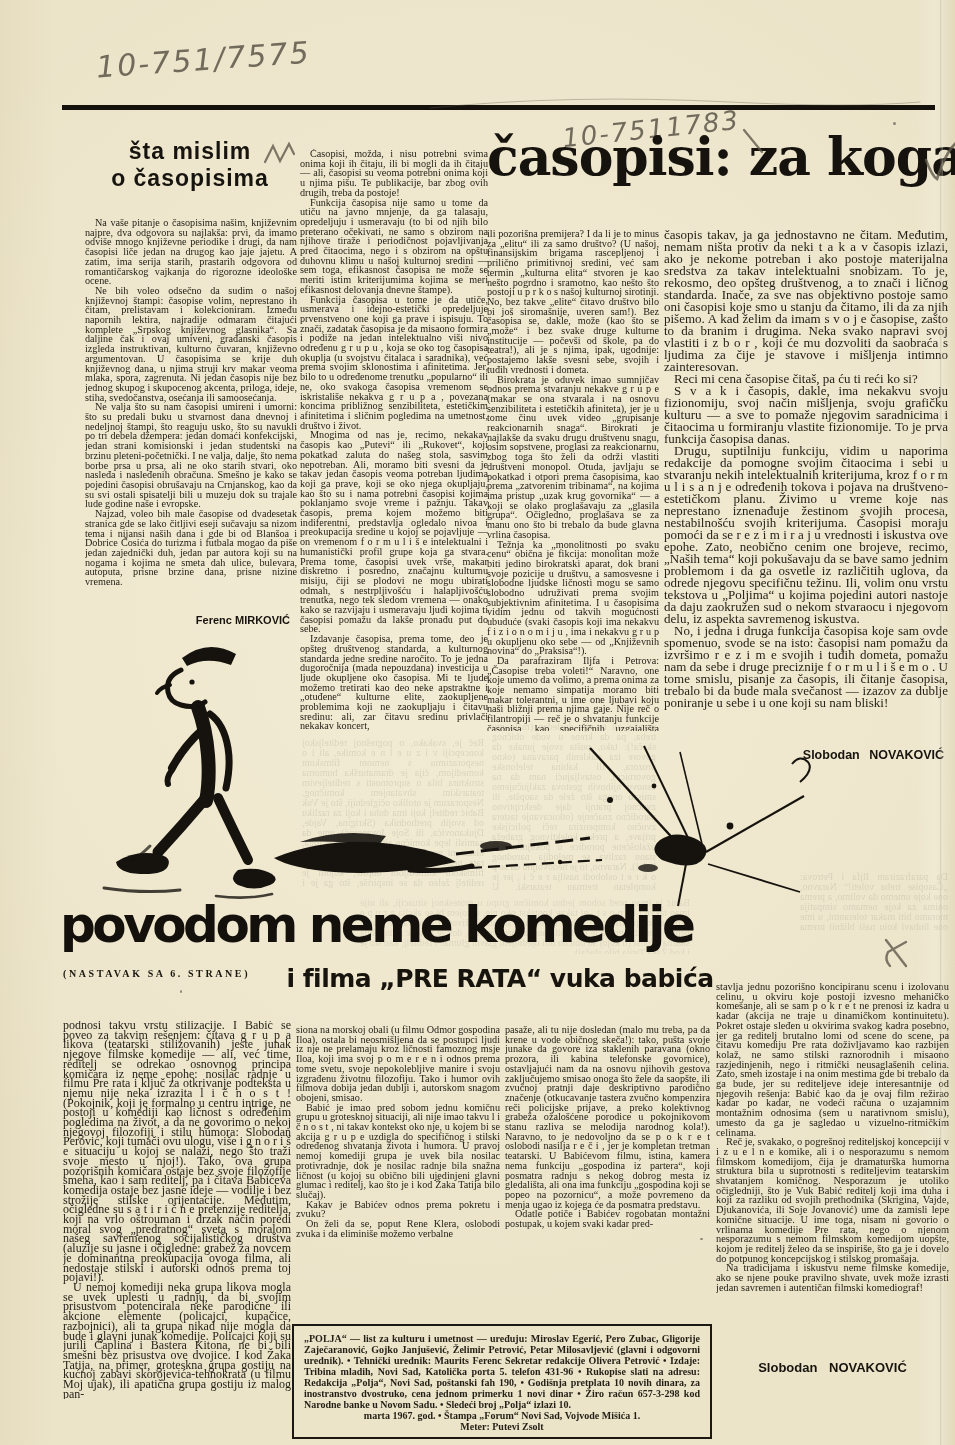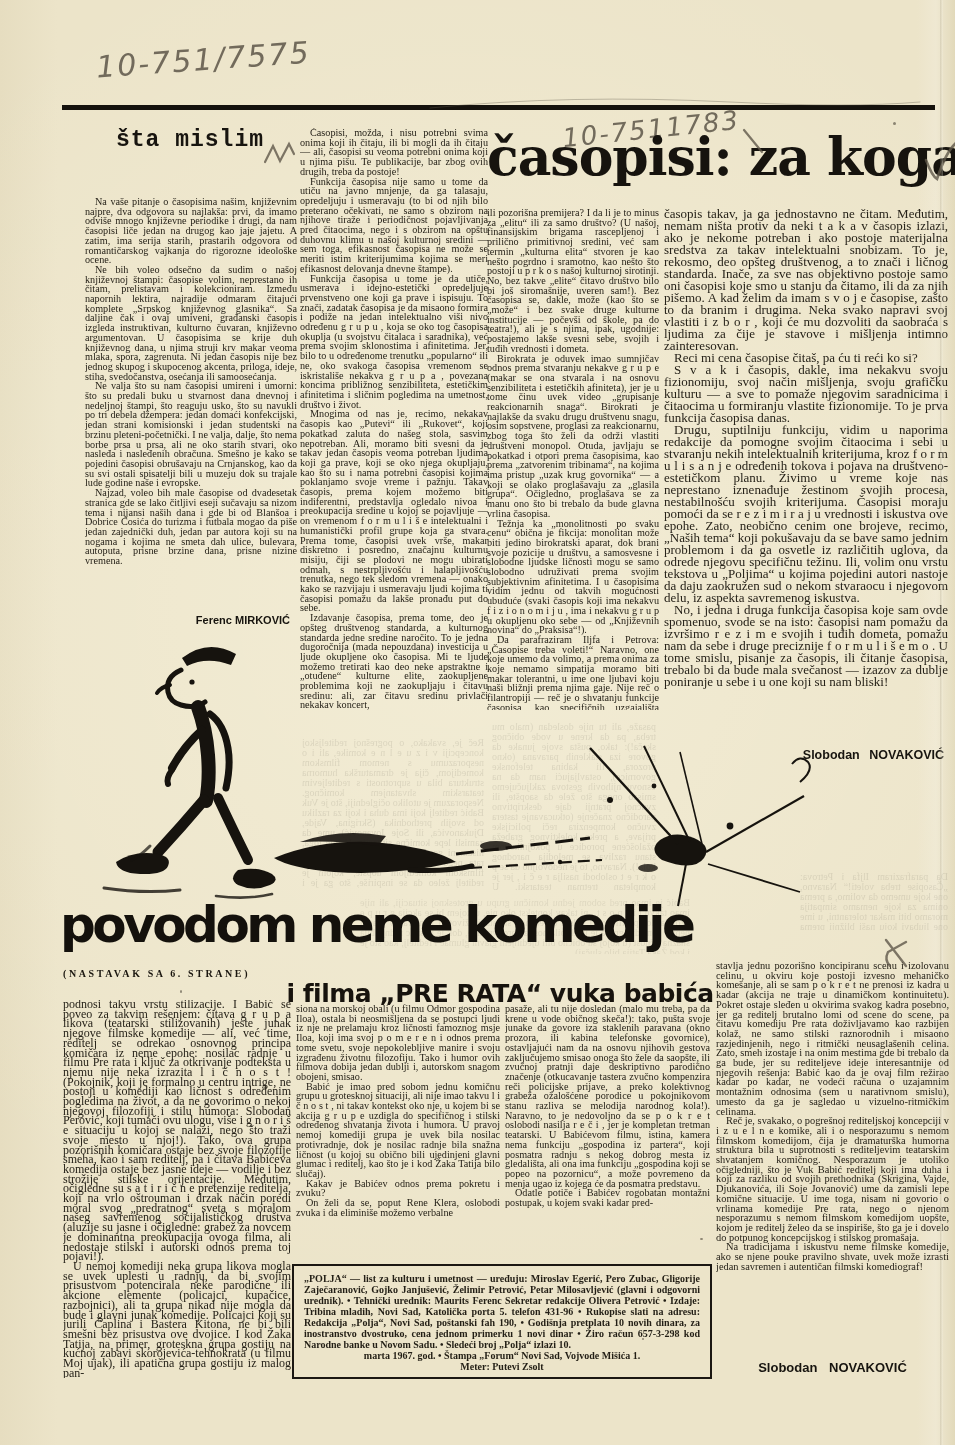--- a/index.html
+++ b/index.html
@@ -16,21 +16,21 @@
   
   .hw{font-family:"DejaVu Sans", sans-serif;font-style:italic;color:rgba(92,85,72,.85);
       letter-spacing:2px;font-weight:400;}
   
   .kicker{font-family:"Liberation Sans", sans-serif;font-weight:700;font-size:25px;
       letter-spacing:.4px;color:#17140f;white-space:nowrap;}
   .rule{background:#15120d;}
   
   .ltitle{font-family:"Liberation Sans", sans-serif;font-weight:700;font-size:23px;
       line-height:27px;text-align:center;color:#17140f;letter-spacing:1px;}
-  .col{ text-align:justify; overflow:hidden; }
+  .col{ text-align:justify; overflow:hidden;margin-top:21px; }
   .col p{margin:0;text-indent:10px;}
   .col p.noind{text-indent:0;}
   .body-sm{font-size:10.2px;line-height:9.7px;}
   .body-lg{font-size:13px;line-height:12px;}
   .sig{font-family:"Liberation Sans", sans-serif;font-weight:700;color:#17140f;}
   
   .headline1{font-family:"DejaVu Serif", serif;font-weight:700;font-size:52px;
       letter-spacing:-1px;color:#16130e;white-space:nowrap;}
   
   .headline2{font-family:"DejaVu Sans", sans-serif;font-weight:700;font-size:50px;
@@ -54,22 +54,23 @@
 </style>
 </head>
 <body>
 
 <div class="page">
 
   <div class="abs hw" style="left:96px;top:42px;font-size:30px;transform:rotate(-4deg);">10-751/7575</div>
 
   <div class="abs rule" style="left:62px;top:105px;width:873px;height:5px;"></div>
 
-  <div class="abs ltitle" style="left:85px;top:127px;width:210px;font-family:Liberation Mono, monospace;">
+  <div class="abs ltitle" style="left:85px;top:138px;width:210px;">
     <div>šta mislim</div>
+    <div>o časopisima</div>
   </div>
 
   <div class="abs col body-sm" style="left:85px;top:197px;width:212px;height:414px;">
     <p>Na vaše pitanje o časopisima našim, književnim najpre, dva odgovora su najlakša: prvi, da imamo odviše mnogo književne periodike i drugi, da nam časopisi liče jedan na drugog kao jaje jajetu. A zatim, ima serija starih, prastarih odgovora od romantičarskog vajkanja do rigorozne ideološke ocene.</p>
     <p>Ne bih voleo odsečno da sudim o našoj književnoj štampi: časopise volim, neprestano ih čitam, prelistavam i kolekcioniram. Između napornih lektira, najradije odmaram čitajući komplete „Srpskog književnog glasnika“. Sa daljine čak i ovaj umiveni, građanski časopis izgleda instruktivan, kulturno čuvaran, književno argumentovan. U časopisima se krije duh književnog dana, u njima struji krv makar veoma mlaka, spora, zagrenuta. Ni jedan časopis nije bez jednog skupog i skupocenog akcenta, priloga, ideje, stiha, svedočanstva, osećanja ili samoosećanja.</p>
     <p>Ne valja što su nam časopisi umireni i umorni: što su predali buku u stvarnost dana dnevnoj i nedeljnoj štampi, što reaguju usko, što su navukli po tri debela džempera: jedan domaći konfekcijski, jedan strani komisionski i jedan studentski na brzinu pleteni-početnički. I ne valja, dalje, što nema borbe prsa u prsa, ali ne oko starih stvari, oko nasleđa i nasleđenih obračuna. Smešno je kako se pojedini časopisi obrušavaju na Crnjanskog, kao da su svi ostali spisatelji bili u muzeju dok su trajale lude godine naše i evropske.</p>
     <p>Najzad, voleo bih male časopise od dvadesetak stranica gde se lako čitljivi eseji sučavaju sa nizom tema i nijansi naših dana i gde bi od Blanšoa i Dobrice Ćosića do turizma i futbala mogao da piše jedan zajednički duh, jedan par autora koji su na nogama i kojima ne smeta dah ulice, bulevara, autoputa, prisne brzine dana, prisne nizine vremena.</p>
   </div>
   <div class="abs sig" style="left:85px;top:614px;width:205px;text-align:right;font-size:11px;">Ferenc MIRKOVIĆ</div>
 
@@ -148,21 +149,21 @@
       <circle cx="470" cy="84" r="3.4" stroke="none"></circle>
       <circle cx="300" cy="120" r="2.2" stroke="none"></circle>
       <ellipse cx="388" cy="126" rx="10" ry="4" stroke="none" opacity=".8"></ellipse>
     </g>
   </svg>
 
   <div class="abs headline2" style="left:60px;top:896px;">povodom neme komedije</div>
 
   <div class="abs contnote" style="left:63px;top:968px;">(NASTAVAK SA 6. STRANE)</div>
 
-  <div class="abs subhead" style="left:280px;top:964px;width:440px;margin-top:15px;">i filma „PRE RATA“ vuka babića</div>
+  <div class="abs subhead" style="left:280px;top:964px;width:440px;">i filma „PRE RATA“ vuka babića</div>
 
   <div class="abs col body-sm" style="left:63px;top:1000px;width:228px;height:378px;font-size:12px;">
     <p class="noind">podnosi takvu vrstu stilizacije. I Babić se poveo za takvim rešenjem: čitava g r u p a likova (teatarski stilizovanih) jeste junak njegove filmske komedije — ali, već time, reditelj se odrekao osnovnog principa komičara iz neme epohe: nosilac radnje u filmu Pre rata i ključ za otkrivanje podteksta u njemu nije neka izrazita l i č n o s t ! (Pokojnik, koji je formalno u centru intrige, ne postoji u komediji kao ličnost s određenim pogledima na život, a da ne govorimo o nekoj njegovoj filozofiji i stilu humora: Slobodan Perović, koji tumači ovu ulogu, više i g n o r i š e situaciju u kojoj se nalazi, nego što traži svoje mesto u njoj!). Tako, ova grupa pozorišnih komičara ostaje bez svoje filozofije smeha, kao i sam reditelj, pa i čitava Babićeva komedija ostaje bez jasne ideje — vodilje i bez strožije stilske orijentacije. Međutim, očigledne su s a t i r i č n e pretenzije reditelja, koji na vrlo oštrouman i drzak način poredi moral svog „predratnog“ sveta s moralom našeg savremenog socijalističkog društva (aluzije su jasne i očigledne: grabež za novcem je dominantna preokupacija ovoga filma, ali nedostaje stilski i autorski odnos prema toj pojavi!).</p>
     <p>U nemoj komediji neka grupa likova mogla se uvek uplesti u radnju, da bi svojim prisustvom potencirala neke parodične ili akcione elemente (policajci, kupačice, razbojnici), ali ta grupa nikad nije mogla da bude i glavni junak komedije. Policajci koji su jurili Čaplina i Bastera Kitona, ne bi bili smešni bez prisustva ove dvojice. I kod Žaka Tatija, na primer, groteskna grupa gostiju na kućnoj zabavi skorojevića-tehnokrata (u filmu Moj ujak), ili apatična grupa gostiju iz malog pan-</p>
   </div>
 
   <div class="abs col body-sm" style="left:296px;top:1004px;width:204px;height:256px;">
     <p class="noind">siona na morskoj obali (u filmu Odmor gospodina Iloa), ostala bi neosmišljena da se postupci ljudi iz nje ne prelamaju kroz ličnosti famoznog msje Iloa, koji ima svoj p o m e r e n i odnos prema tome svetu, svoje nepokolebljive manire i svoju izgrađenu životnu filozofiju. Tako i humor ovih filmova dobija jedan dublji i, autorskom snagom obojeni, smisao.</p>
     <p>Babić je imao pred sobom jednu komičnu grupu u grotesknoj situaciji, ali nije imao takvu l i č n o s t , ni takav kontekst oko nje, u kojem bi se akcija g r u p e uzdigla do specifičnog i stilski određenog shvatanja života i humora. U pravoj nemoj komediji grupa je uvek bila nosilac protivradnje, dok je nosilac radnje bila snažna ličnost (u kojoj su obično bili ujedinjeni glavni glumac i reditelj, kao što je i kod Žaka Tatija bilo slučaj).</p>
     <p>Kakav je Babićev odnos prema pokretu i zvuku?</p>
@@ -174,21 +175,21 @@
     <p>Odatle potiče i Babićev rogobatan montažni postupak, u kojem svaki kadar pred-</p>
   </div>
 
   <div class="abs col body-sm" style="left:716px;top:961px;width:233px;height:392px;font-size:10.4px;">
     <p class="noind">stavlja jednu pozorišno koncipiranu scenu i izolovanu celinu, u okviru koje postoji izvesno mehaničko komešanje, ali se sam p o k r e t ne prenosi iz kadra u kadar (akcija ne traje u dinamičkom kontinuitetu). Pokret ostaje sleđen u okvirima svakog kadra posebno, jer ga reditelj brutalno lomi od scene do scene, pa čitavu komediju Pre rata doživljavamo kao razbijen kolaž, ne samo stilski raznorodnih i misaono razjedinjenih, nego i ritmički neusaglašenih celina. Zato, smeh izostaje i na onim mestima gde bi trebalo da ga bude, jer su rediteljeve ideje interesantnije od njegovih rešenja: Babić kao da je ovaj film režirao kadar po kadar, ne vodeći računa o uzajamnim montažnim odnosima (sem u narativnom smislu), umesto da ga je sagledao u vizuelno-ritmičkim celinama.</p>
     <p>Reč je, svakako, o pogrešnoj rediteljskoj koncepciji v i z u e l n e komike, ali i o nesporazumu s nemom filmskom komedijom, čija je dramaturška humorna struktura bila u suprotnosti s rediteljevim teatarskim shvatanjem komičnog. Nesporazum je utoliko očigledniji, što je Vuk Babić reditelj koji ima duha i koji za razliku od svojih prethodnika (Skrigina, Vajde, Djukanovića, ili Soje Jovanović) ume da zamisli lepe komične situacije. U ime toga, nisam ni govorio o vrlinama komedije Pre rata, nego o njenom nesporazumu s nemom filmskom komedijom uopšte, kojom je reditelj želeo da se inspiriše, što ga je i dovelo do potpunog koncepcijskog i stilskog promašaja.</p>
     <p>Na tradicijama i iskustvu neme filmske komedije, ako se njene pouke pravilno shvate, uvek može izrasti jedan savremen i autentičan filmski komediograf!</p>
   </div>
   <div class="abs sig" style="left:716px;top:1360px;width:233px;text-align:center;font-size:13px;word-spacing:8px;">Slobodan NOVAKOVIĆ</div>
 
-  <div class="abs imprbox" style="left:292px;top:1264px;width:396px;">
+  <div class="abs imprbox" style="left:292px;top:1324px;width:396px;">
     <p class="just">„POLJA“ — list za kulturu i umetnost — uređuju: Miroslav Egerić, Pero Zubac, Gligorije Zaječaranović, Gojko Janjušević, Želimir Petrović, Petar Milosavljević (glavni i odgovorni urednik). • Tehnički urednik: Maurits Ferenc   Sekretar redakcije Olivera Petrović • Izdaje: Tribina mladih, Novi Sad, Katolička porta 5. telefon 431-96 • Rukopise slati na adresu: Redakcija „Polja“, Novi Sad, poštanski fah 190, • Godišnja pretplata 10 novih dinara, za inostranstvo dvostruko, cena jednom primerku 1 novi dinar • Žiro račun 657-3-298 kod Narodne banke u Novom Sadu. • Sledeći broj „Polja“ izlazi 10.</p>
     <p class="cent">marta 1967. god. • Štampa „Forum“ Novi Sad, Vojvode Mišića 1.</p>
     <p class="cent">Meter: Putevi Zsolt</p>
   </div>
 
   <svg class="abs" style="left:0;top:0;pointer-events:none;" width="955" height="1445" viewBox="0 0 955 1445">
     <g fill="none" stroke="rgba(95,88,74,.8)" stroke-linecap="round">
       <path d="M430,108 q140,-14 300,-6 q120,6 190,0" stroke-width="1" opacity=".45"></path>
       <path d="M926,160 q6,16 11,19 q9,-28 20,-37" stroke-width="2.6"></path>
       <path d="M744,130 l18,22" stroke-width="2.2"></path>

